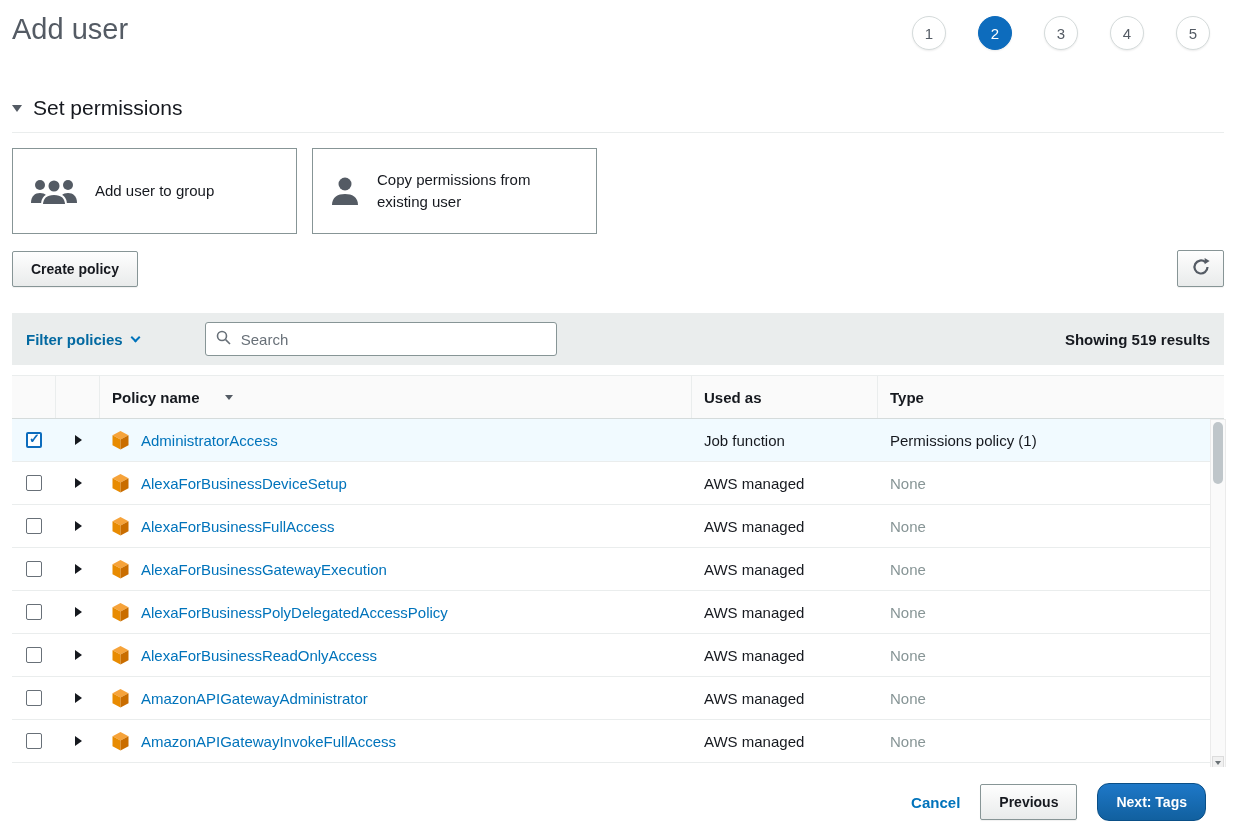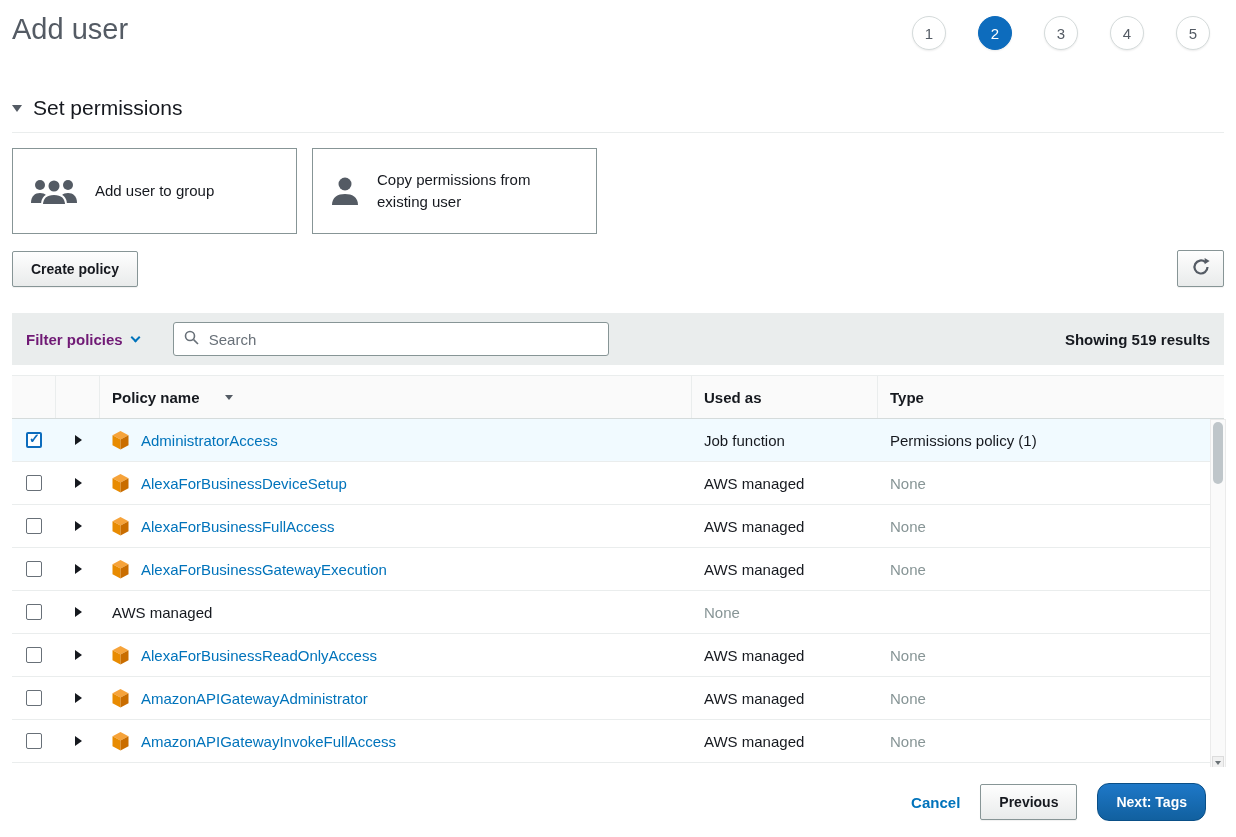--- a/index.html
+++ b/index.html
@@ -51,24 +51,24 @@
     background: linear-gradient(#fefefe, #e9ebeb); cursor: pointer;
     box-shadow: 0 1px 1px rgba(0,0,0,.06);
   }
   .icon-btn { width: 47px; height: 37px; padding: 0; display: flex; align-items: center; justify-content: center; }
 
   
   .filter-bar {
     margin: 26px 12px 0 12px; height: 52px; background: #eaeded;
     display: flex; align-items: center; padding: 0 14px;
   }
-  .filter-link { display: flex; align-items: center; gap: 9px; color: #701a75; font-weight: bold; font-size: 15px; cursor: pointer; }
+  .filter-link { display: flex; align-items: center; gap: 9px; color: #0369a1; font-weight: bold; font-size: 15px; cursor: pointer; }
   .chev { width: 7px; height: 7px; border-right: 2px solid #0073bb; border-bottom: 2px solid #0073bb; transform: rotate(45deg); margin-top: -4px; }
   .searchbox {
-    margin-left: 34px; width: 436px; height: 34px; background: #fff;
+    margin-left: 66px; width: 352px; height: 34px; background: #fff;
     border: 1px solid #879596; border-radius: 3px;
     display: flex; align-items: center; gap: 8px; padding: 0 10px;
   }
   .searchbox input {
     border: none; outline: none; flex: 1; font-family: "Liberation Sans", sans-serif;
     font-size: 15px; color: #16191f; background: transparent;
   }
   .searchbox input::placeholder { color: #687078; }
   .results { margin-left: auto; font-weight: bold; font-size: 15px; color: #16191f; }
 
@@ -297,20 +297,30 @@
     <div class="cell used-cell none">None</div>
   </div>
 
   <div class="trow">
     <div class="cell cb-cell">
       <span class="cb"></span>
     </div>
     <div class="cell arrow-cell">
       <span class="expand"></span>
     </div>
+    <div class="cell name-cell">
+      <span style="display:flex;">
+        <svg width="17" height="19" viewBox="0 0 17 19">
+          <polygon points="8.5,0 16.5,4.2 8.5,8.4 0.5,4.2" fill="#f6a33a"></polygon>
+          <polygon points="0.5,4.2 8.5,8.4 8.5,18.5 0.5,14.3" fill="#e88b01"></polygon>
+          <polygon points="8.5,8.4 16.5,4.2 16.5,14.3 8.5,18.5" fill="#c96d00"></polygon>
+        </svg>
+      </span>
+      <a class="policy-link">AlexaForBusinessPolyDelegatedAccessPolicy</a>
+    </div>
     <div class="cell type-cell">AWS managed</div>
     <div class="cell used-cell none">None</div>
   </div>
 
   <div class="trow">
     <div class="cell cb-cell">
       <span class="cb"></span>
     </div>
     <div class="cell arrow-cell">
       <span class="expand"></span>

